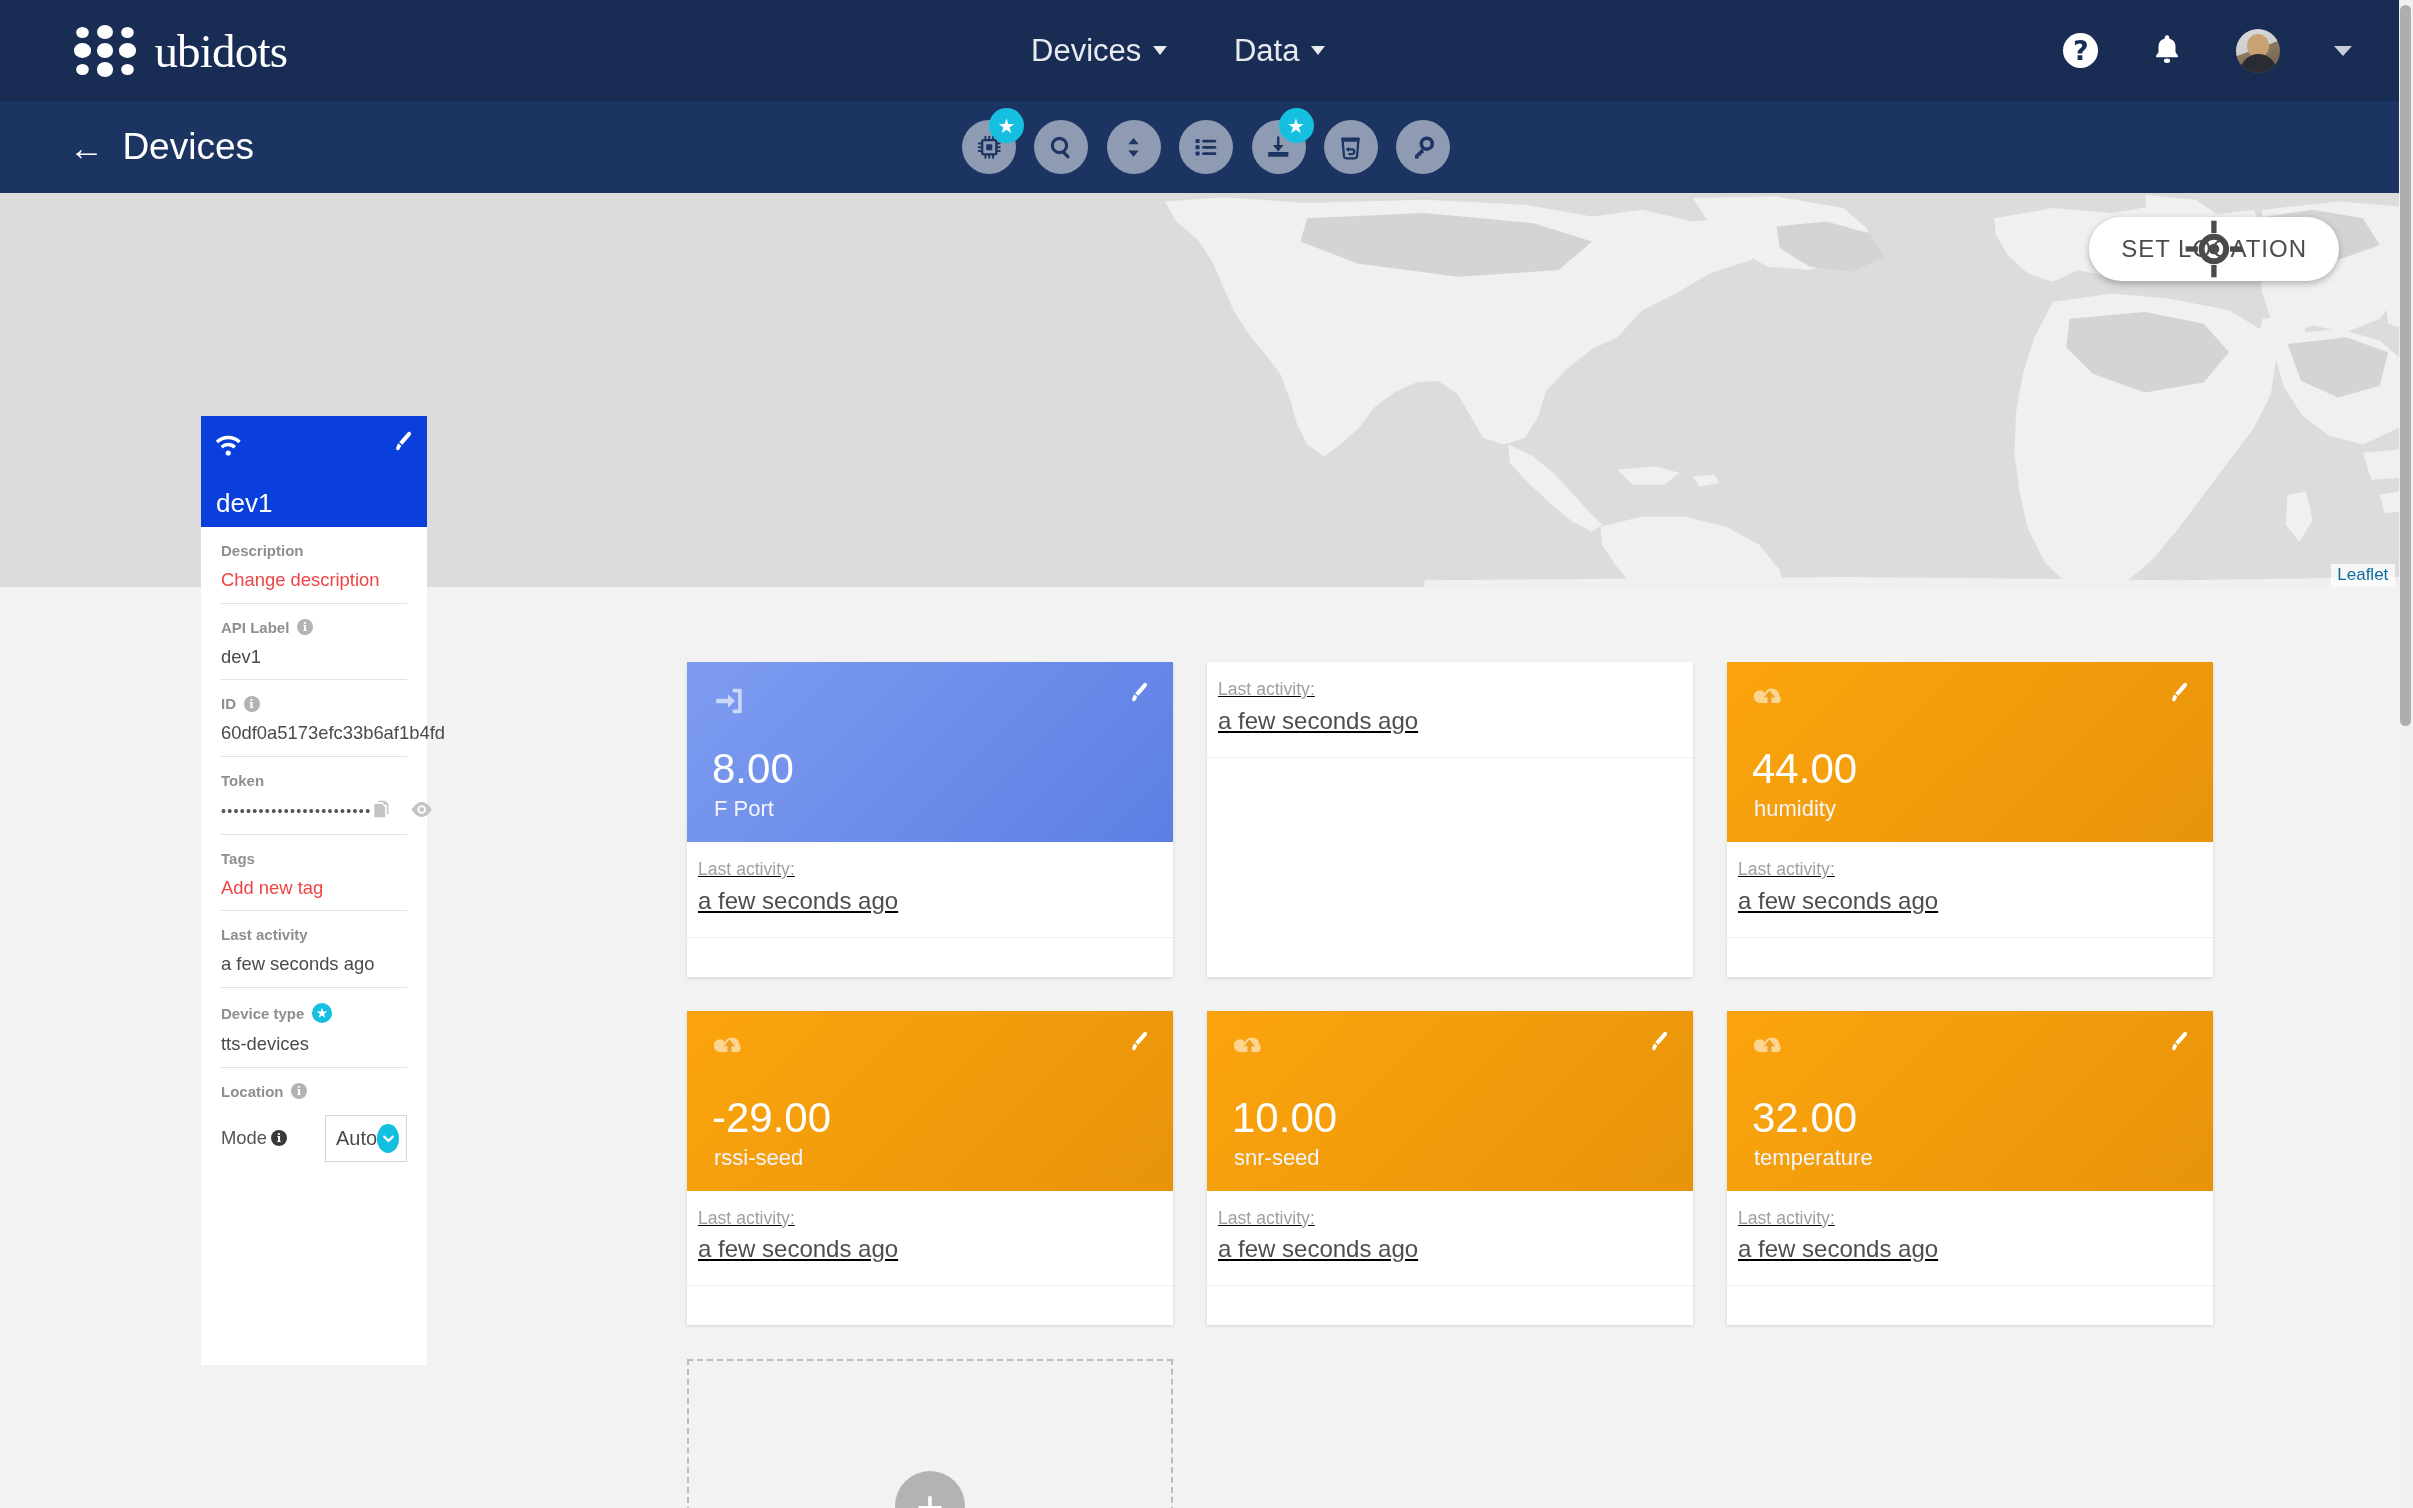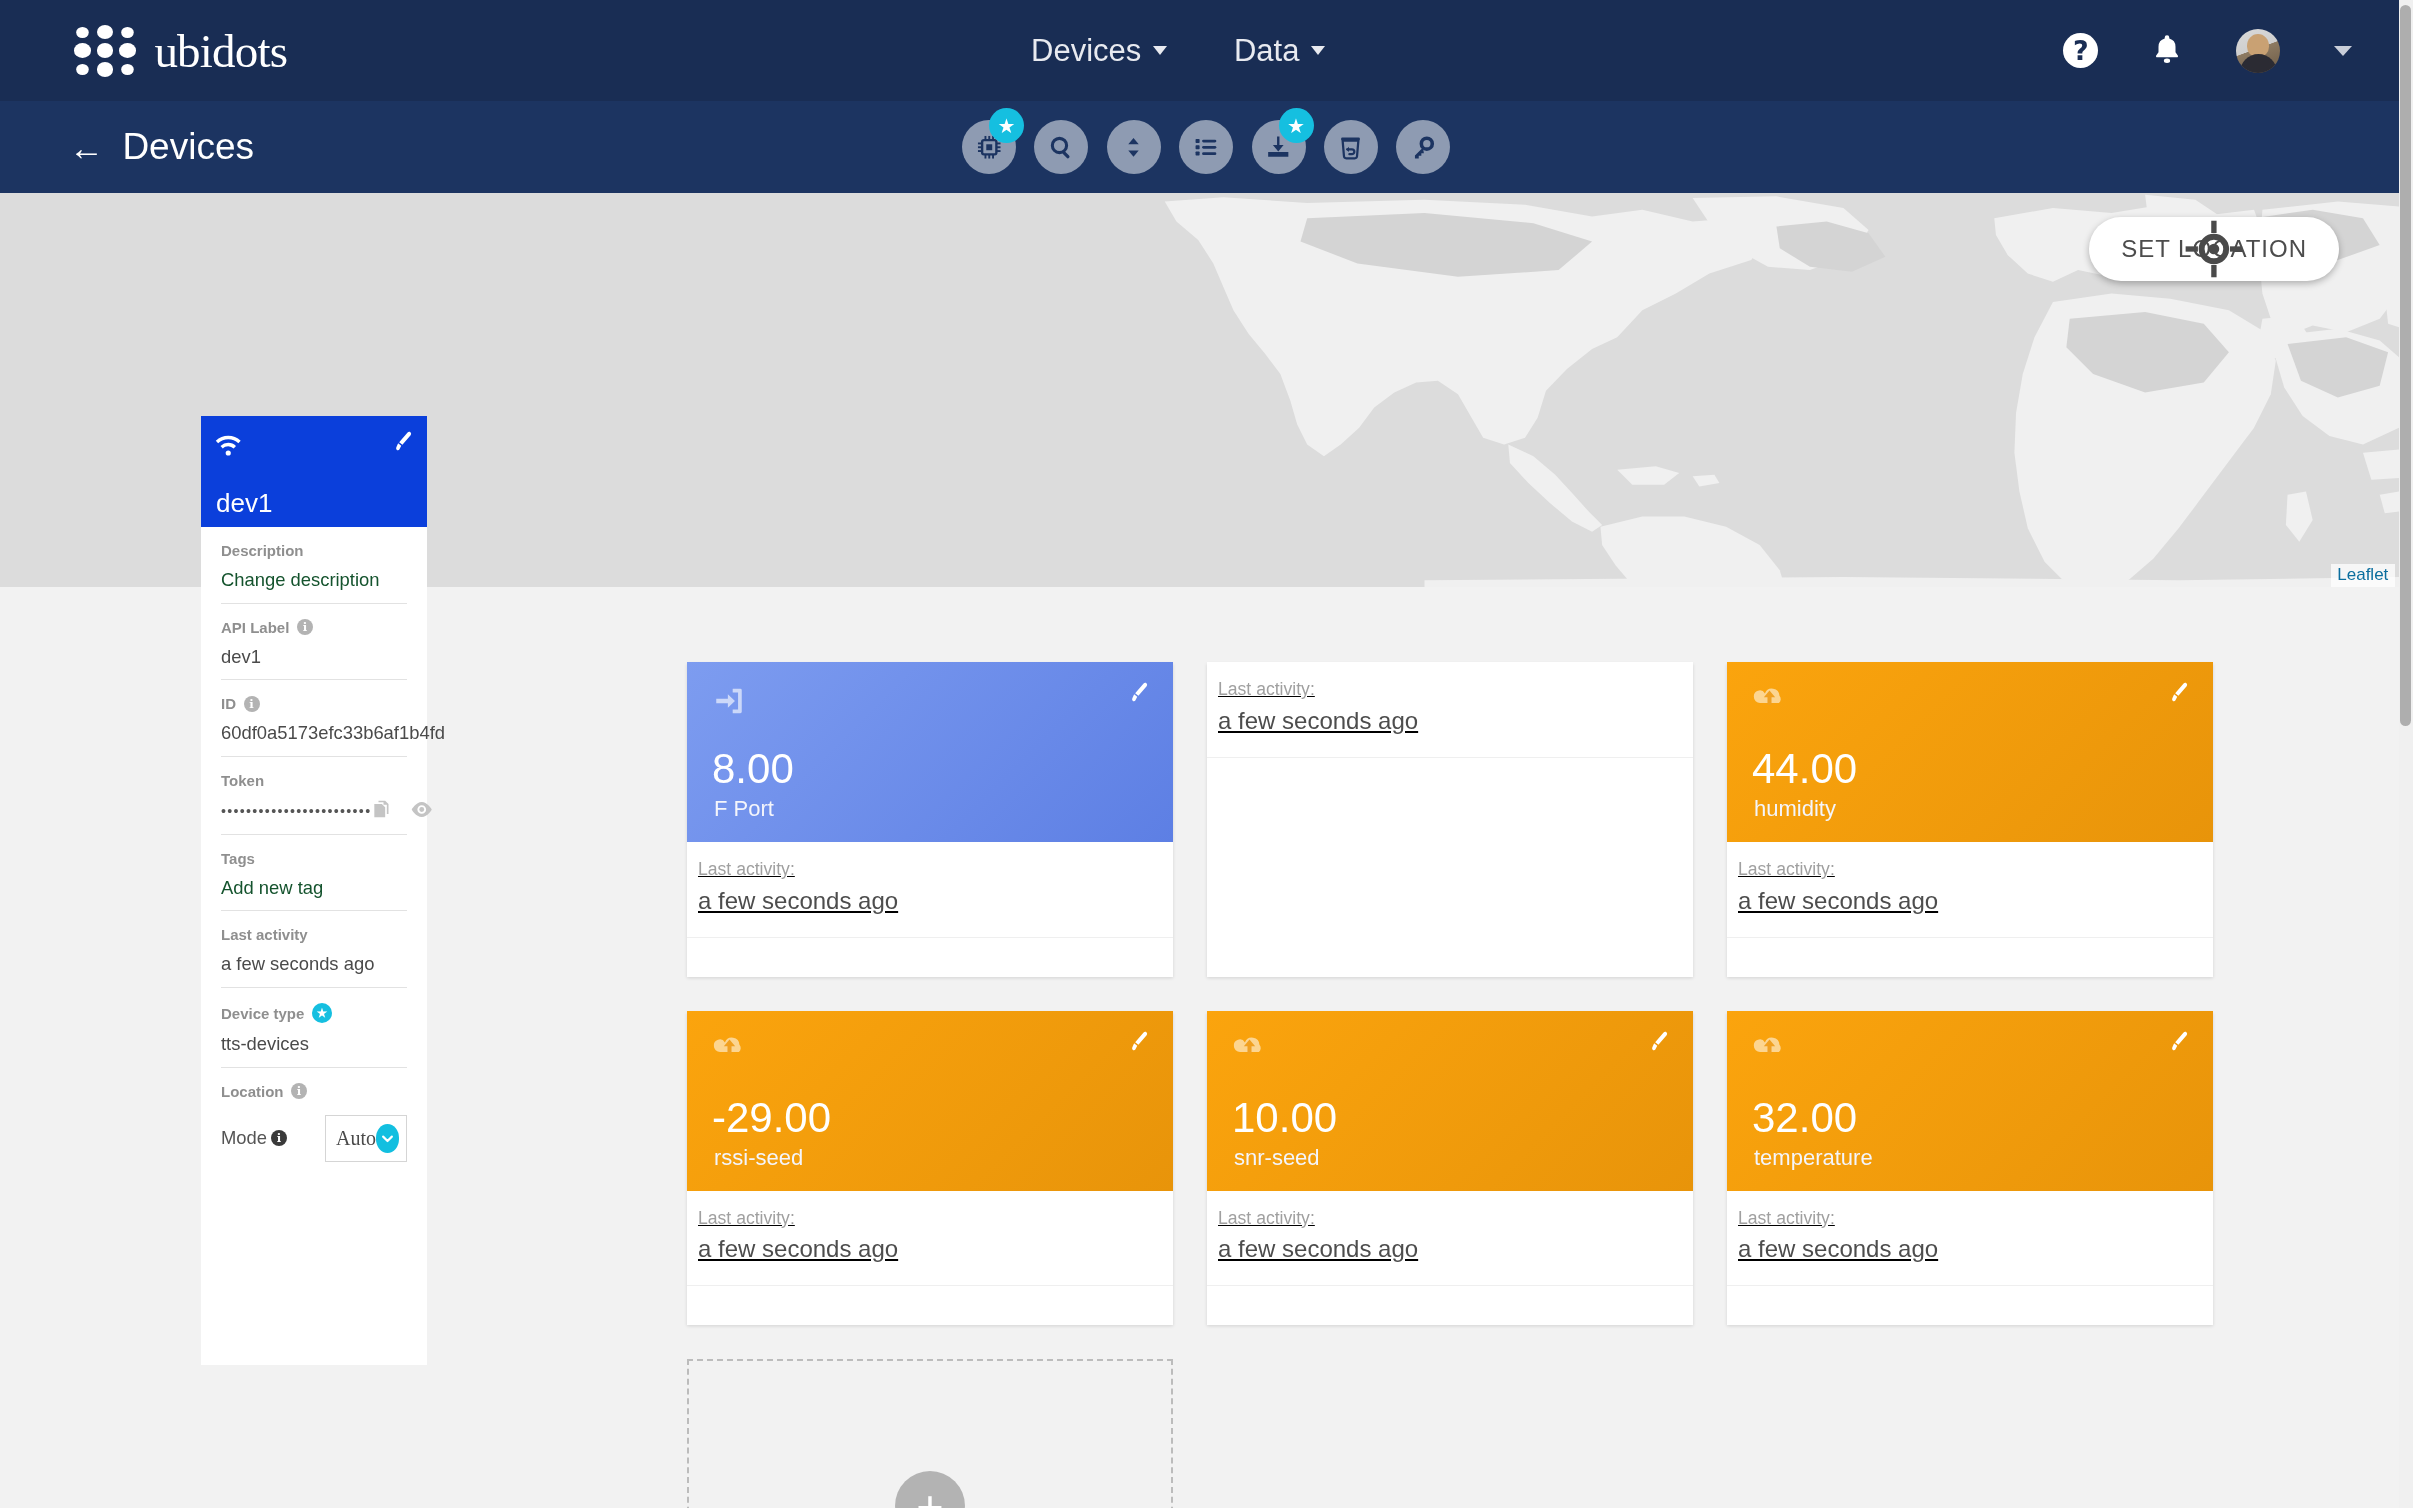--- a/index.html
+++ b/index.html
@@ -160,32 +160,32 @@
     display:flex; align-items:center; justify-content:center;
     font-family:"DejaVu Serif", serif; cursor:pointer;
   }
   .info-dot.dark { background:#3a3a3a; }
   .star-dot {
     width: 20px; height: 20px; border-radius:50%; background:#15bfe0;
     color:#fff; font-size: 11.7px;
     display:flex; align-items:center; justify-content:center; cursor:pointer;
   }
   .field-value { font-size: 18.4px; color:#4a4a4a; font-weight: 300; }
-  .field-value.placeholder { color:#14532d; }
+  .field-value.placeholder { color:#ef4444; }
   .token-row { display:flex; align-items:center; justify-content:space-between; }
   .token-dots { font-size: 14.2px; color:#555; letter-spacing: 1.3px; }
   .token-icons { display:flex; align-items:center; gap: 18.4px; }
   .mode-row { display:flex; align-items:center; justify-content:space-between; padding-top: 5px;}
   .mode-label { font-size: 18.4px; color:#555; display:flex; align-items:center; gap:4px; font-weight:300;}
   .mode-select {
     width: 82px; height: 47px; border: 0.8px solid #d5d5d5; background:#fff;
     display:flex; align-items:center; justify-content:space-between;
     padding: 0 6.7px 0 10px; cursor:pointer;
   }
-  .mode-select-value { font-size: 20px; color:#4a4a4a; font-weight: 300; font-family: Liberation Serif, serif; }
+  .mode-select-value { font-size: 20px; color:#4a4a4a; font-weight: 300; }
   .chev-circle {
     width: 28.5px; height: 28.5px; border-radius:50%; background:#12bfe0;
     display:flex; align-items:center; justify-content:center;
   }
 
   
   .content {
     position: absolute; left: 637px; top: 587px;
     width: 1760px;
   }

